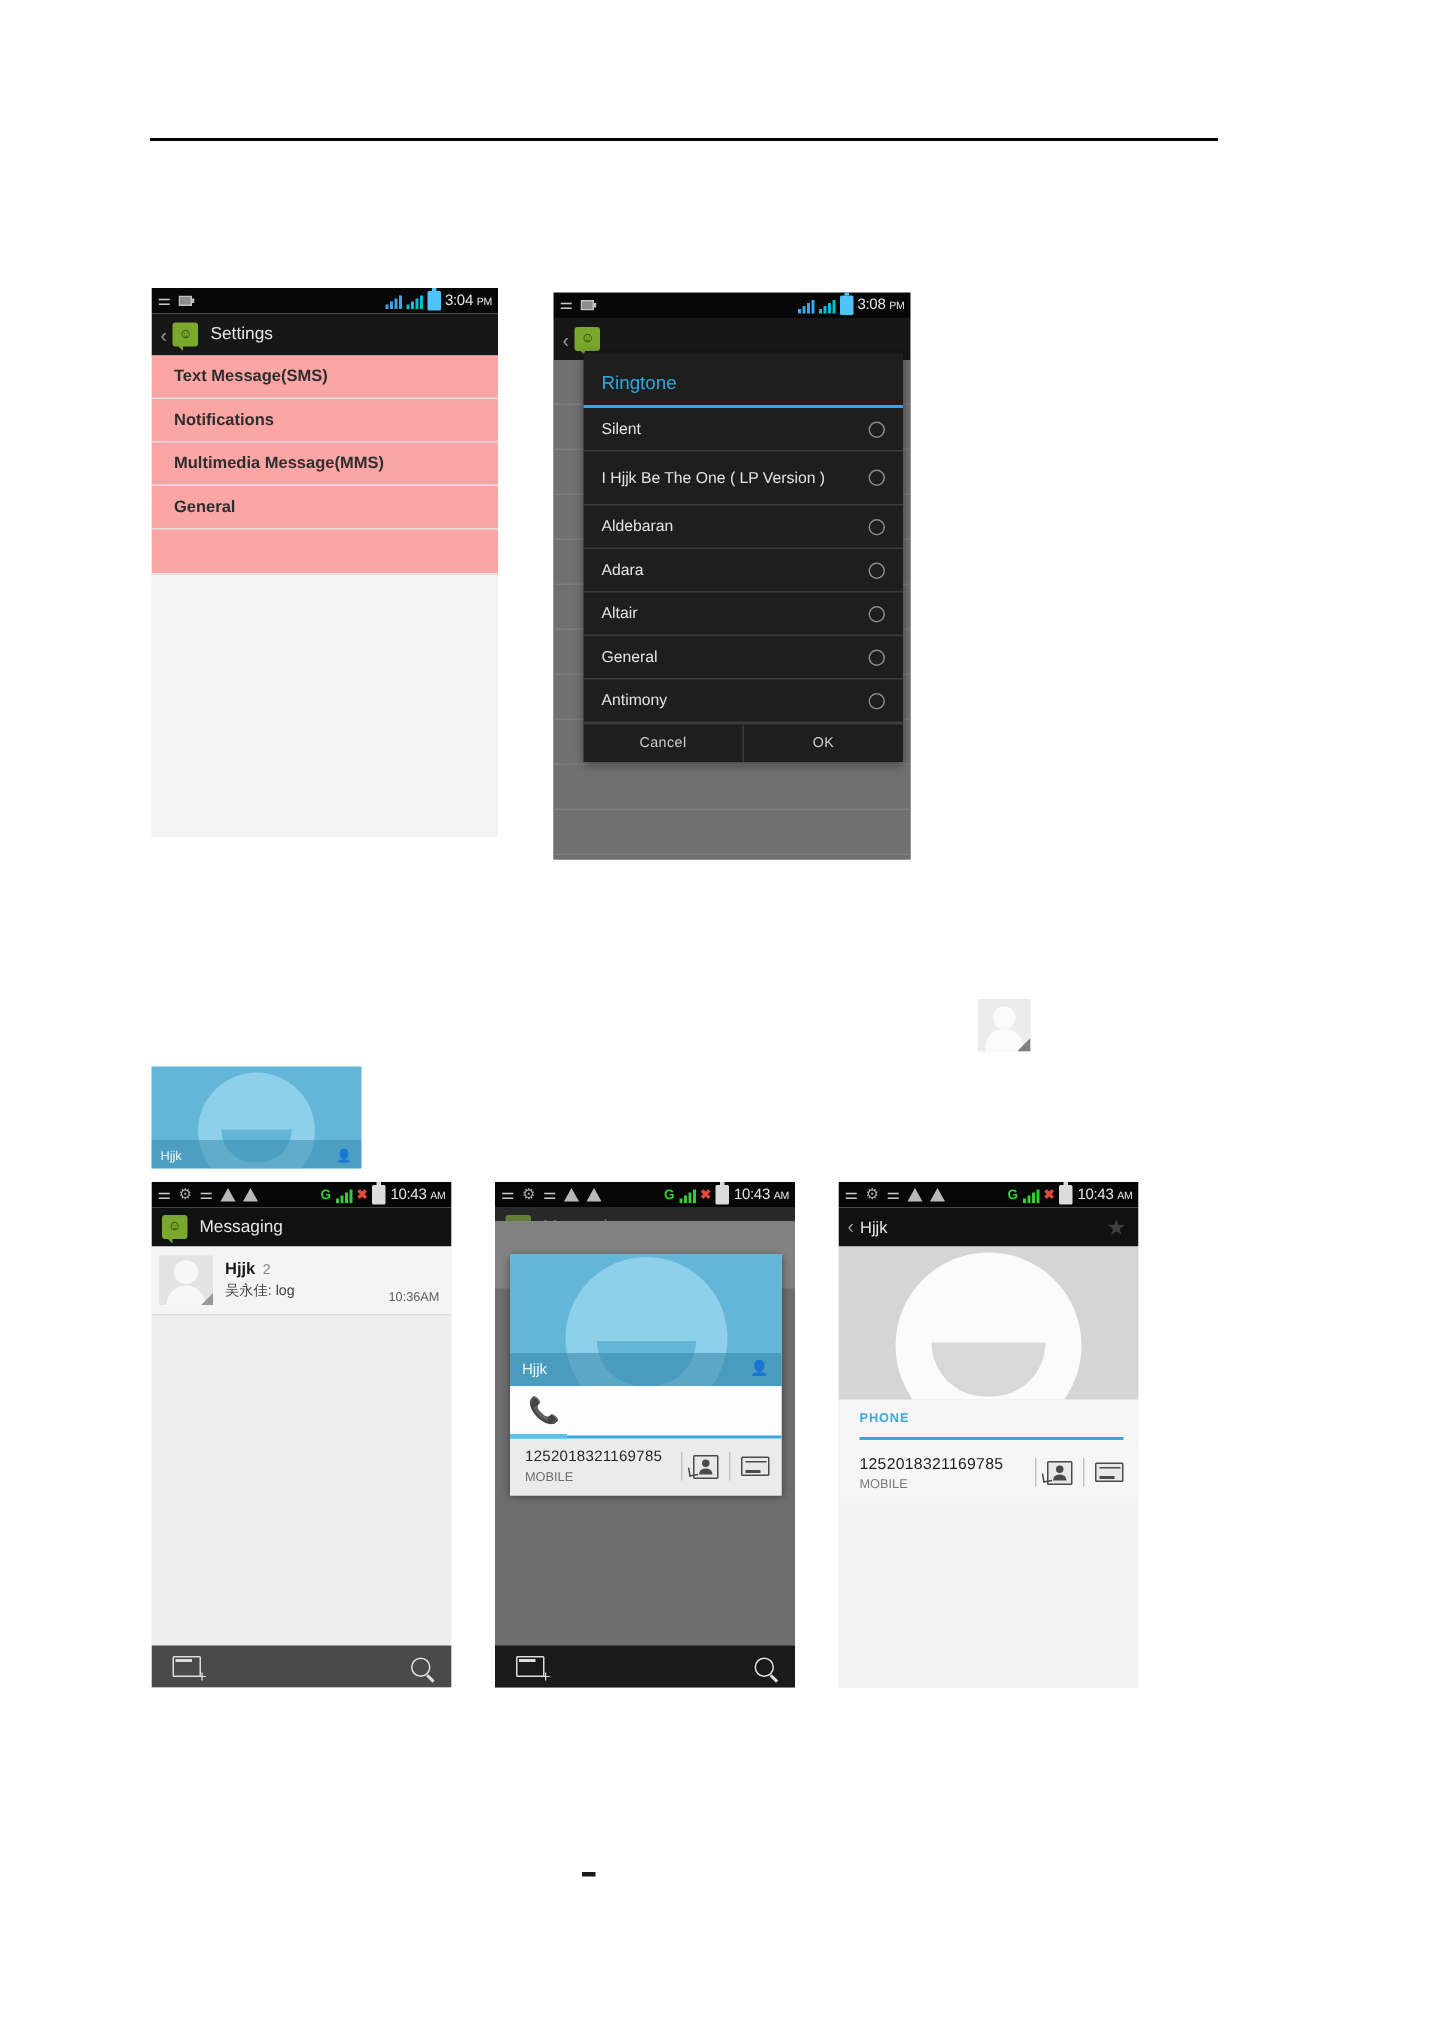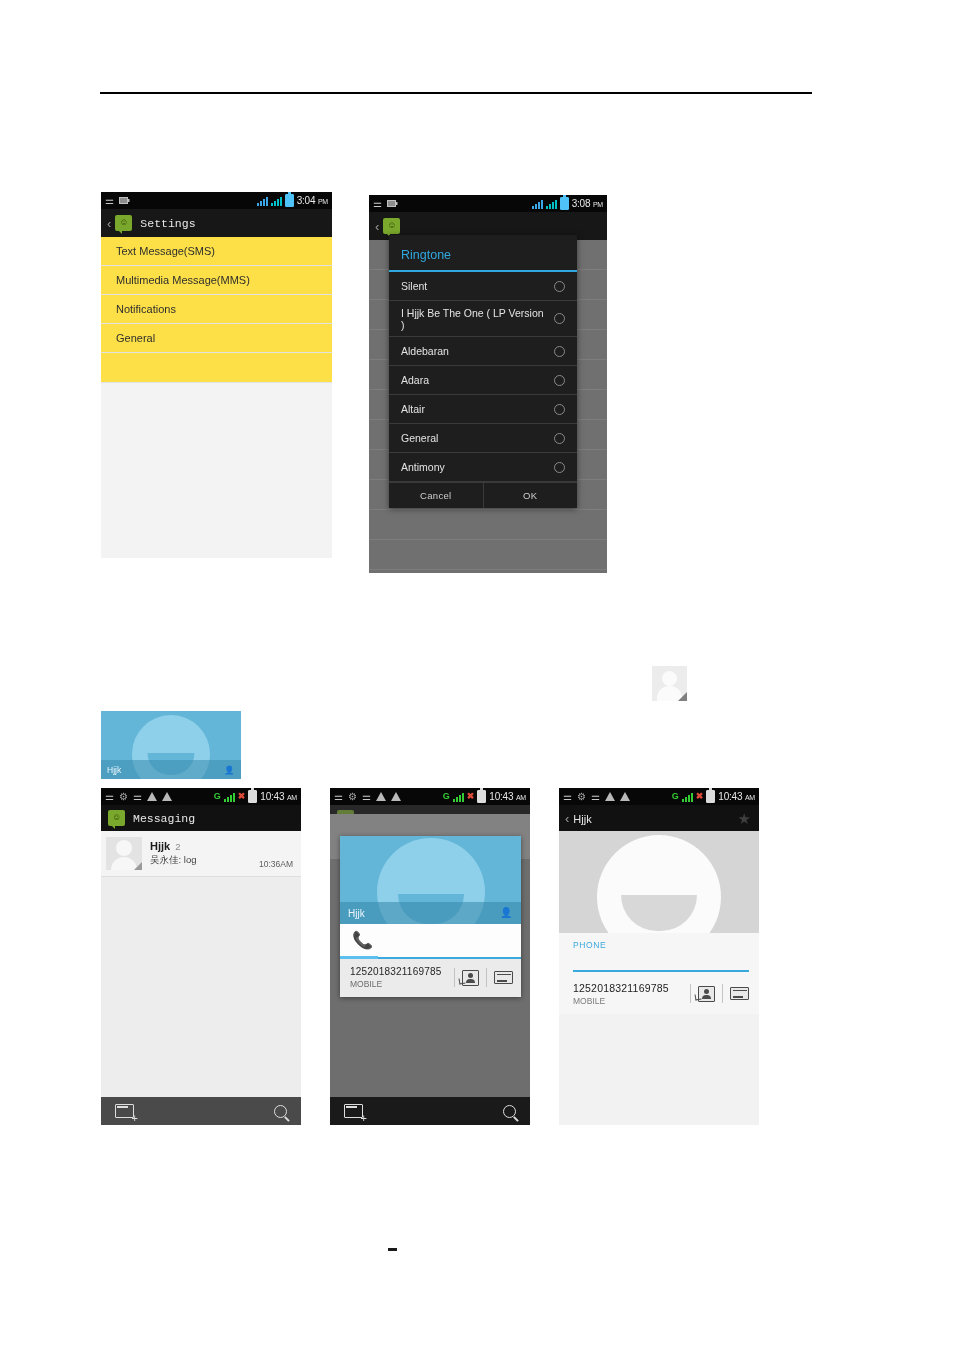--- a/index.html
+++ b/index.html
@@ -122,23 +122,23 @@
     content: ""; position: absolute; bottom: -3px; left: 3px;
     border-left: 4px solid transparent;
     border-right: 0 solid transparent;
     border-top: 4px solid #7aa82c;
   }
   .smiley {
     position: absolute; top: 3px; left: 2px; width: 13px; height: 9px;
     color: #2f4204; font-size: 9px; line-height: 9px; text-align: center;
   }
   .actionbar-title {
-    color: #e6e6e6; font-size: 11.5px; margin-left: 8px; font-family: Liberation Mono, monospace;
-  }
-  .settings-list { background: #fde047; }
+    color: #e6e6e6; font-size: 11.5px; margin-left: 8px;
+  }
+  .settings-list { background: #fca5a5; font-weight: bold; }
   .settings-row {
     height: 29px;
     display: flex; align-items: center;
     padding-left: 15px;
     border-bottom: 1px solid #e2e2e2;
     color: #2e2e2e;
     font-size: 11px;
     box-sizing: border-box;
   }
   .settings-filler { border-bottom: 1px solid #e2e2e2; height: 29px; }
@@ -154,21 +154,21 @@
   }
   .rt-body { position: relative; height: 333px; background: #6b6b6b; }
   .rt-backdrop-list {
     position: absolute; inset: 0; background: #707070;
   }
   .rt-backdrop-list .line {
     height: 29px; border-bottom: 1px solid #7d7d7d;
   }
   .dialog {
     position: absolute;
-    left: 20px; top: -5px; width: 188px;
+    left: 20px; top: -5px; width: 213px;
     background: #1e1e1e;
     box-shadow: 0 1px 6px rgba(0,0,0,.5);
   }
   .dialog-title {
     color: #2fa8e0; font-size: 12.5px;
     padding: 13px 12px 8px 12px;
     border-bottom: 2px solid #2fa8e0;
   }
   .rt-item {
     display: flex; align-items: center; justify-content: space-between;
@@ -416,22 +416,22 @@
   .ct-photo .mouth {
     position: absolute; left: 50%; top: 64px; transform: translateX(-50%);
     width: 76px; height: 36px; background: #d8d8d8;
     border-radius: 0 0 40px 40px;
   }
   .ct-section {
     padding: 7px 10px 3px 14px;
     background: #f6f6f6;
   }
   .ct-section-label {
-    color: #39a9dd; font-size: 8.5px; font-weight: normal; letter-spacing: .6px;
-    padding-bottom: 20px;
+    color: #39a9dd; font-size: 8.5px; font-weight: bold; letter-spacing: .6px;
+    padding-bottom: 8px;
   }
   .ct-section-rule { height: 1.5px; background: #39a9dd; }
   .ct-numberrow {
     display: flex; align-items: center; justify-content: space-between;
     padding: 7px 10px 8px 14px; background: #f6f6f6;
   }
   .ct-number { color: #222222; font-size: 10.5px; letter-spacing: .2px; }
   .ct-subtype { color: #7b7b7b; font-size: 8.5px; margin-top: 2px; }
   .ct-rest { background: #f2f2f2; height: 100%; }
 </style>
@@ -473,24 +473,24 @@
     <span class="sms-app-icon">
         <span class="smiley">☺</span>
       </span>
     <span class="actionbar-title">Settings</span>
   </div>
   <div class="settings-list">
     <div class="settings-row">
         <span>Text Message(SMS)</span>
       </div>
     <div class="settings-row">
+        <span>Notifications</span>
+      </div>
+    <div class="settings-row">
         <span>Multimedia Message(MMS)</span>
-      </div>
-    <div class="settings-row">
-        <span>Notifications</span>
       </div>
     <div class="settings-row">
         <span>General</span>
       </div>
     <div class="settings-filler"></div>
   </div>
 </div>
 
 <div class="phone" id="phone-ringtone">
   <div class="statusbar">

